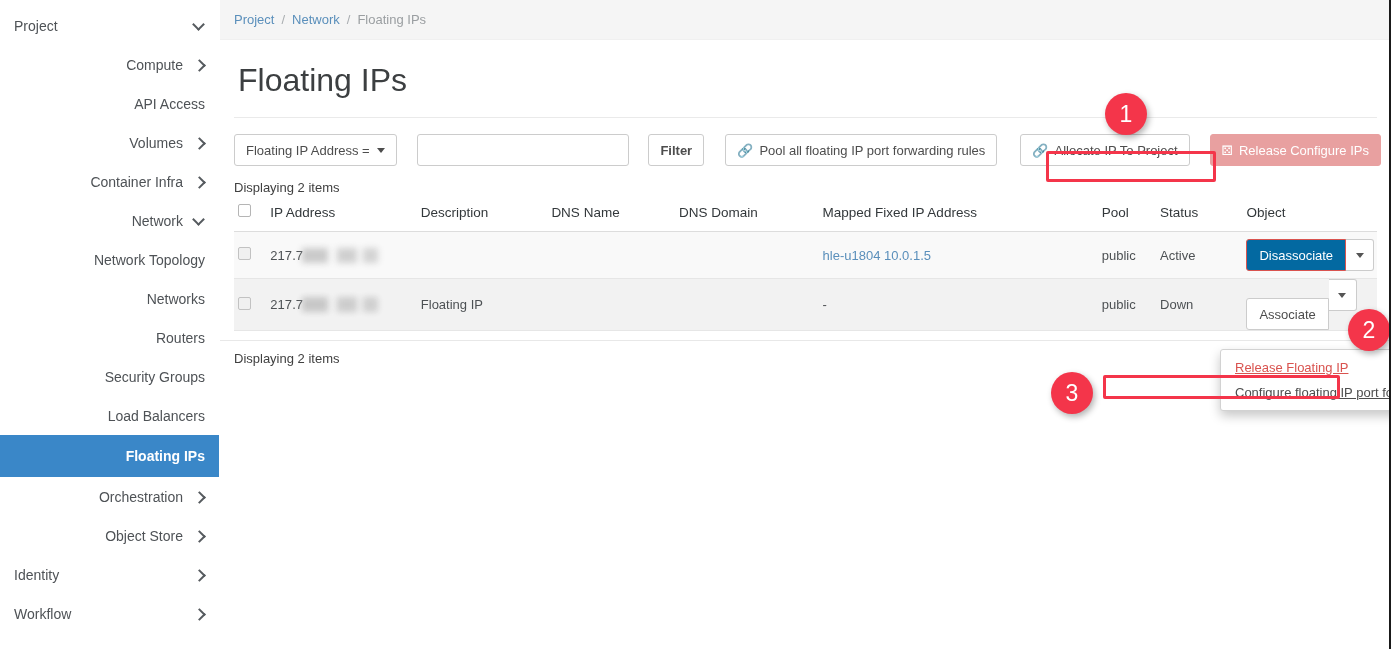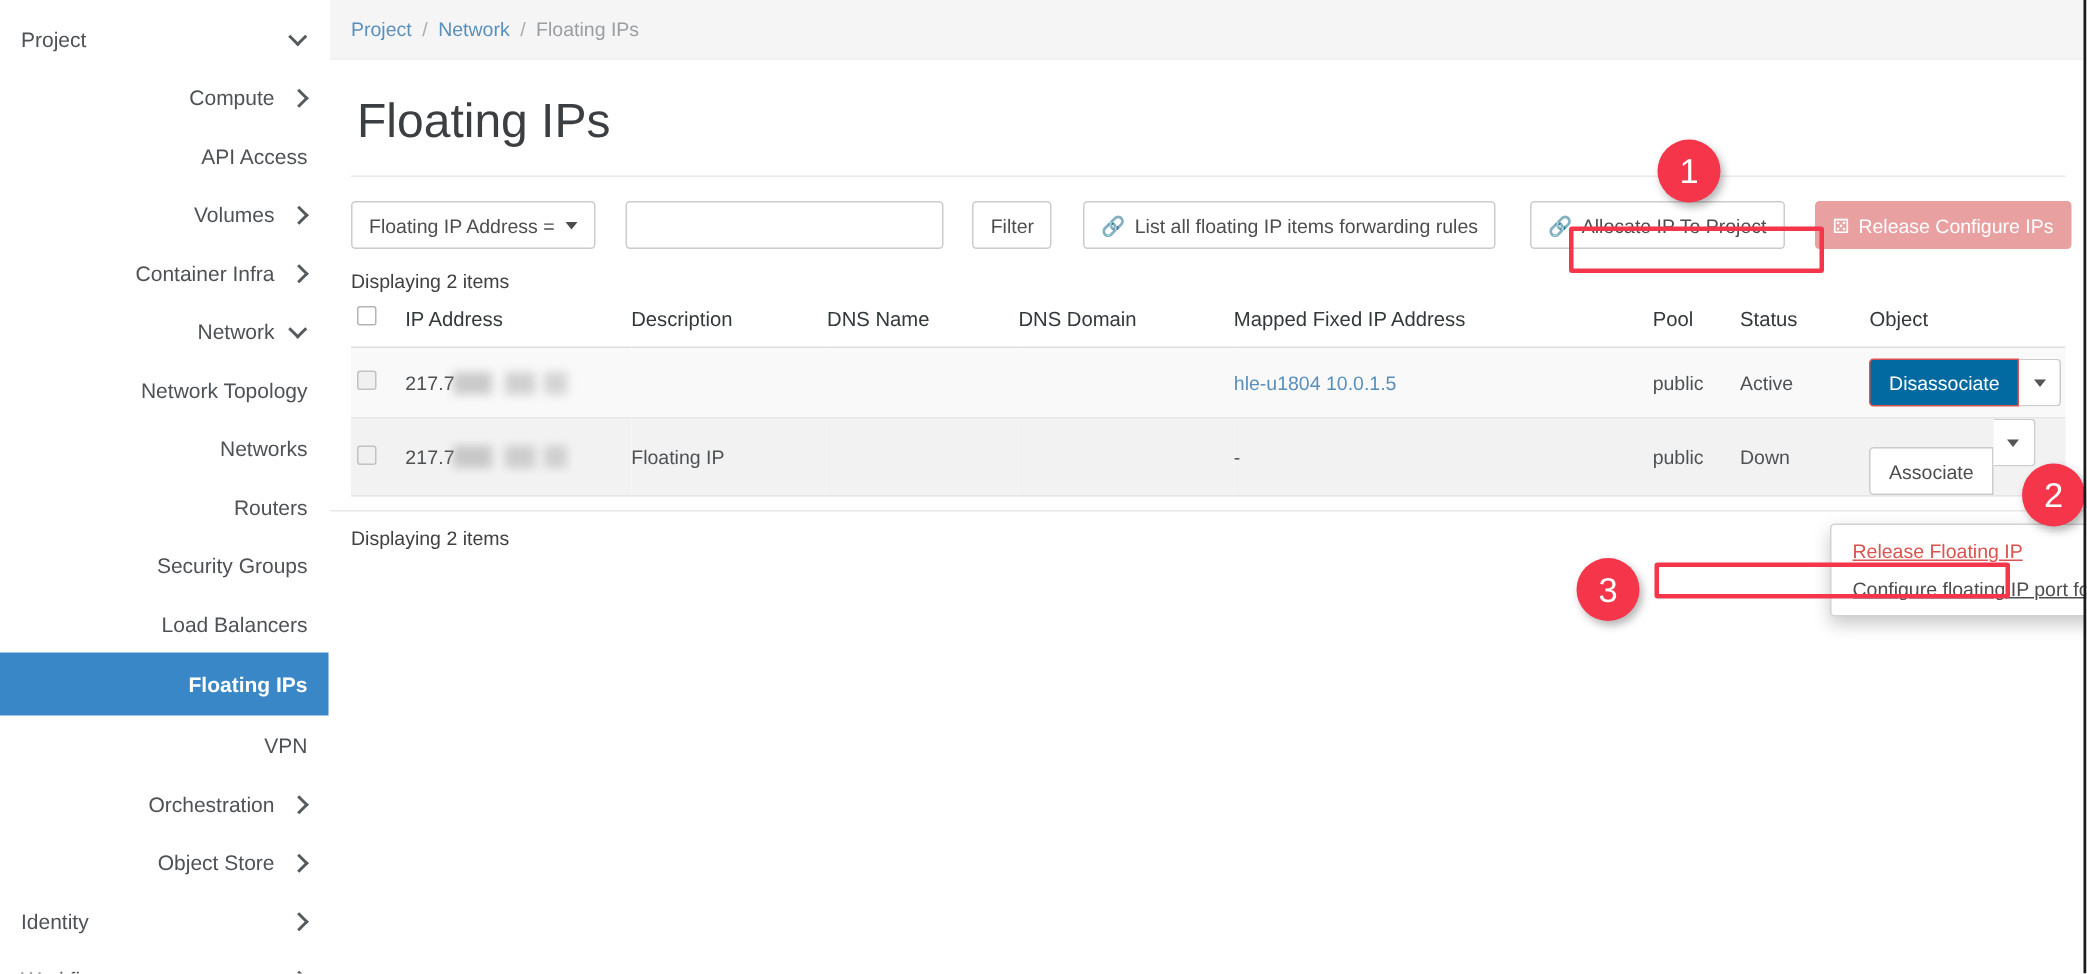--- a/index.html
+++ b/index.html
@@ -127,21 +127,21 @@
     width: 215px;
     border: 1px solid #cccccc;
     border-radius: 3px;
     background: #fff;
     padding: 0 8px;
     font-size: 13px;
     font-family: "Liberation Sans", sans-serif;
     outline: none;
     margin-right: 8px;
   }
-  .btn-filter { margin-right: 10px; }
+  .btn-filter { margin-right: 10px; font-weight: bold; }
   .btn-list { margin-right: 12px; }
   .btn-release {
     background: #e8a0a0;
     border-color: #e8a0a0;
     color: #ffffff;
     cursor: default;
   }
   .caret {
     display: inline-block;
     width: 0; height: 0;
@@ -370,23 +370,20 @@
     </div>
     <div class="nav-item level1">
       <span class="label">Security Groups</span>
     </div>
     <div class="nav-item level1">
       <span class="label">Load Balancers</span>
     </div>
     <div class="nav-item level1 active">
       <span class="label">Floating IPs</span>
     </div>
-    <div class="nav-item level1">
-      <span class="label">VPN</span>
-    </div>
 
     <div class="nav-item child-of-indent">
       <span style="flex:1;text-align:right" class="label">Orchestration</span>
       <span class="chev"></span>
     </div>
     <div class="nav-item child-of-indent">
       <span style="flex:1;text-align:right" class="label">Object Store</span>
       <span class="chev"></span>
     </div>
 
@@ -420,21 +417,21 @@
         <span>Floating IP Address =</span>
         <span class="caret"></span>
       </button>
 
       <input class="filter-input" type="text" placeholder="" style="">
 
       <button class="btn btn-filter">Filter</button>
 
       <button class="btn btn-list">
         <span class="link-ico">🔗</span>
-        <span>List all floating IP items forwarding rules</span>
+        <span>Pool all floating IP port forwarding rules</span>
       </button>
 
       <button class="btn" style="margin-right:9px">
         <span class="link-ico">🔗</span>
         <span>Allocate IP To Project</span>
       </button>
 
       <button class="btn btn-release">
         <span class="link-ico">⚄</span>
         <span>Release Configure IPs</span>

